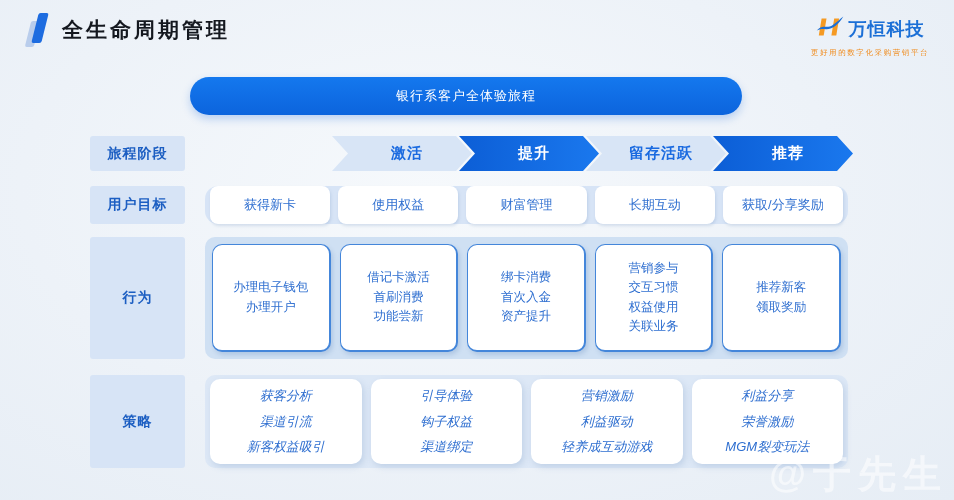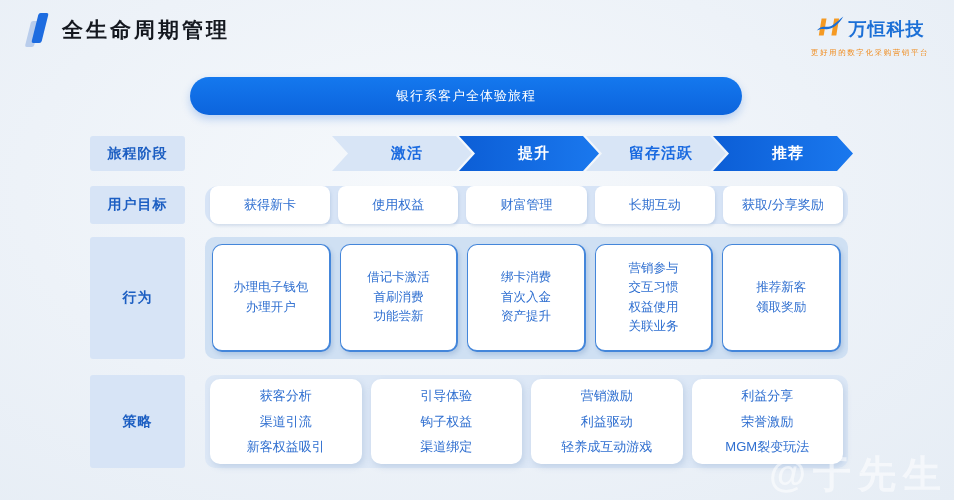--- a/index.html
+++ b/index.html
@@ -74,20 +74,21 @@
   
   .strategies-strip{
     position:absolute;left:205px;top:375px;width:643px;height:93px;background:#dde8f6;border-radius:10px;
     display:flex;gap:9px;padding:4px 5px;box-sizing:border-box;
   }
   .strategy-card{
     flex:1;background:#fff;border-radius:10px;
     display:flex;align-items:center;justify-content:center;text-align:center;
     color:#2f6fd0;font-size:13px;line-height:1.95;white-space:pre-line;
     box-shadow:2px 3px 6px rgba(120,150,195,.28);
+    font-style:italic;
   }
   
   .watermark{
     position:absolute;right:6px;bottom:0px;
     font-size:38px;font-weight:bold;letter-spacing:7px;
     color:rgba(255,255,255,.55);white-space:nowrap;
   }
 </style>
 </head>
 <body>

